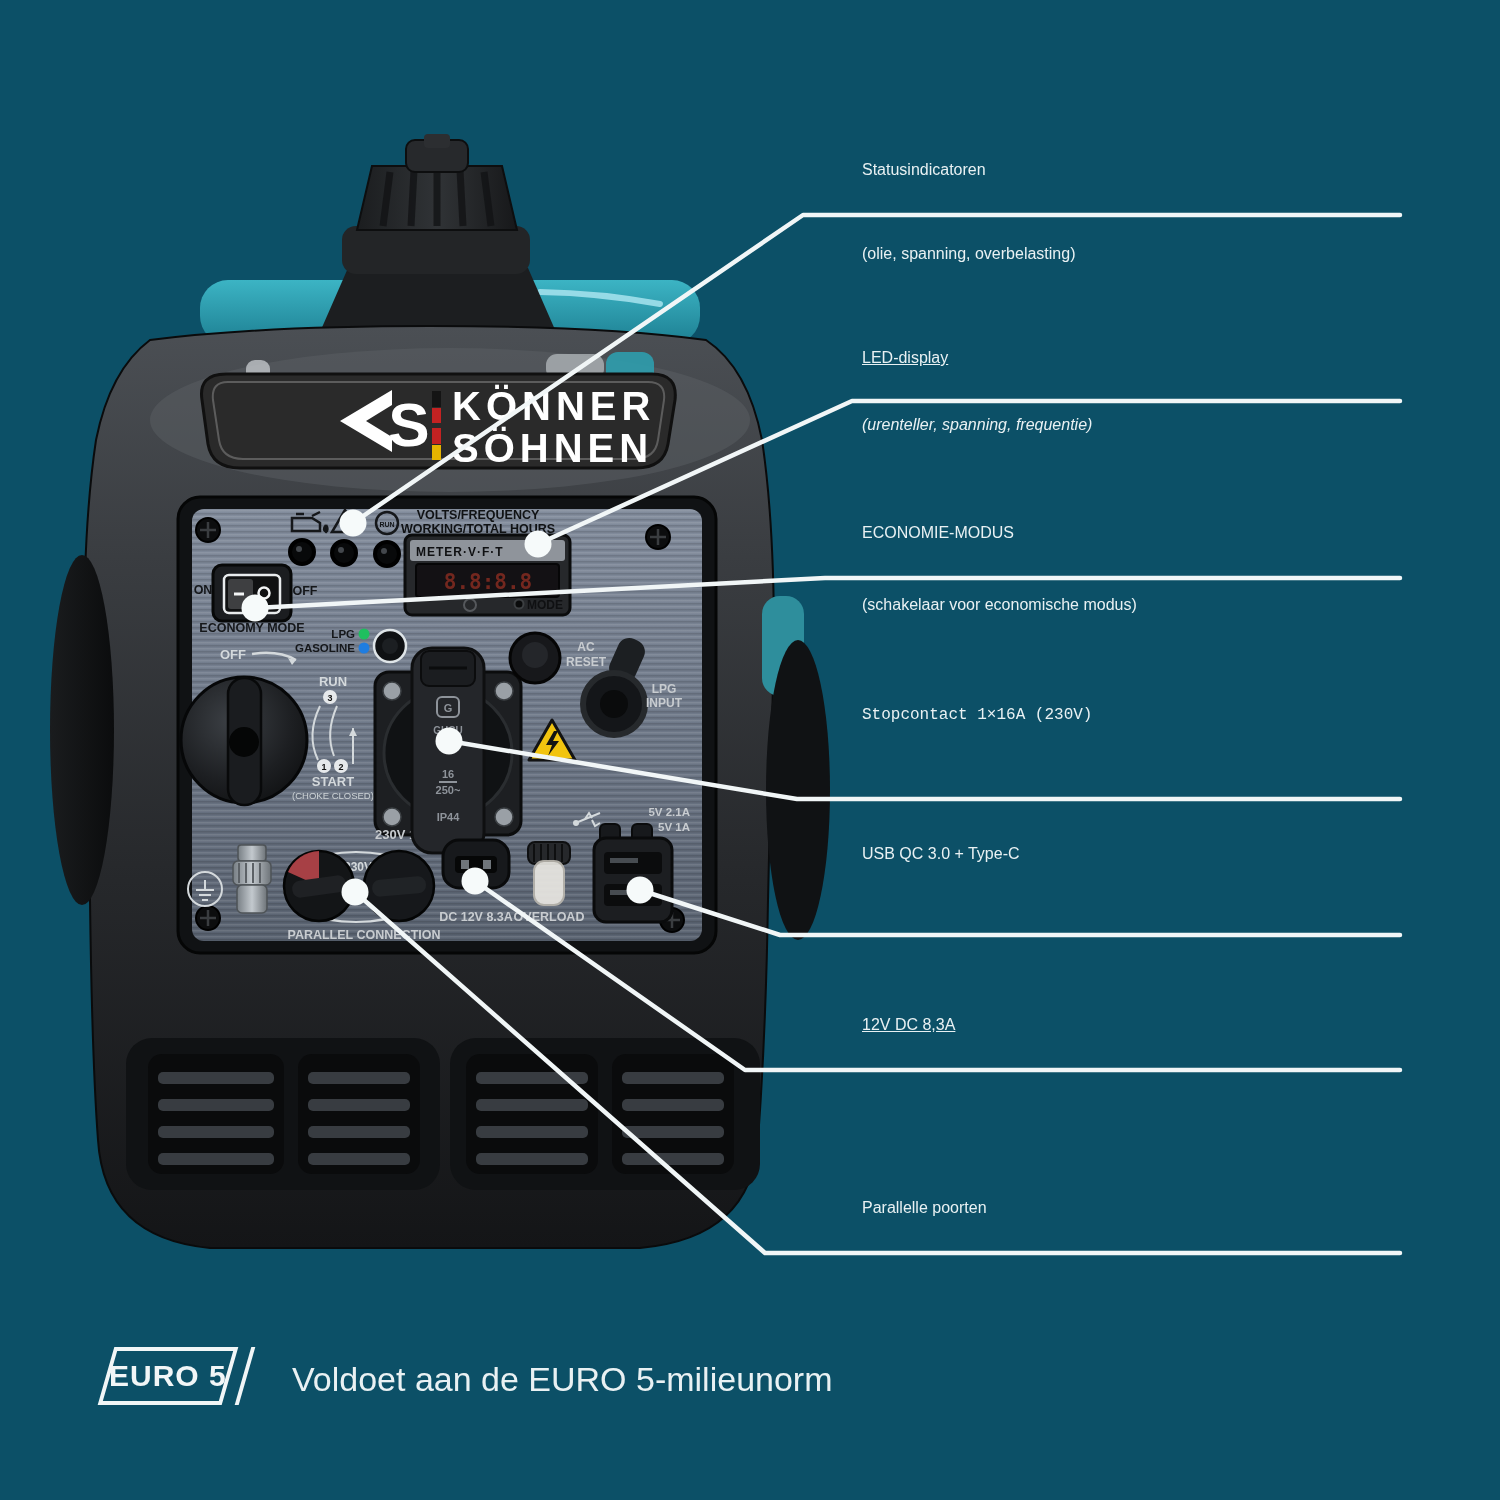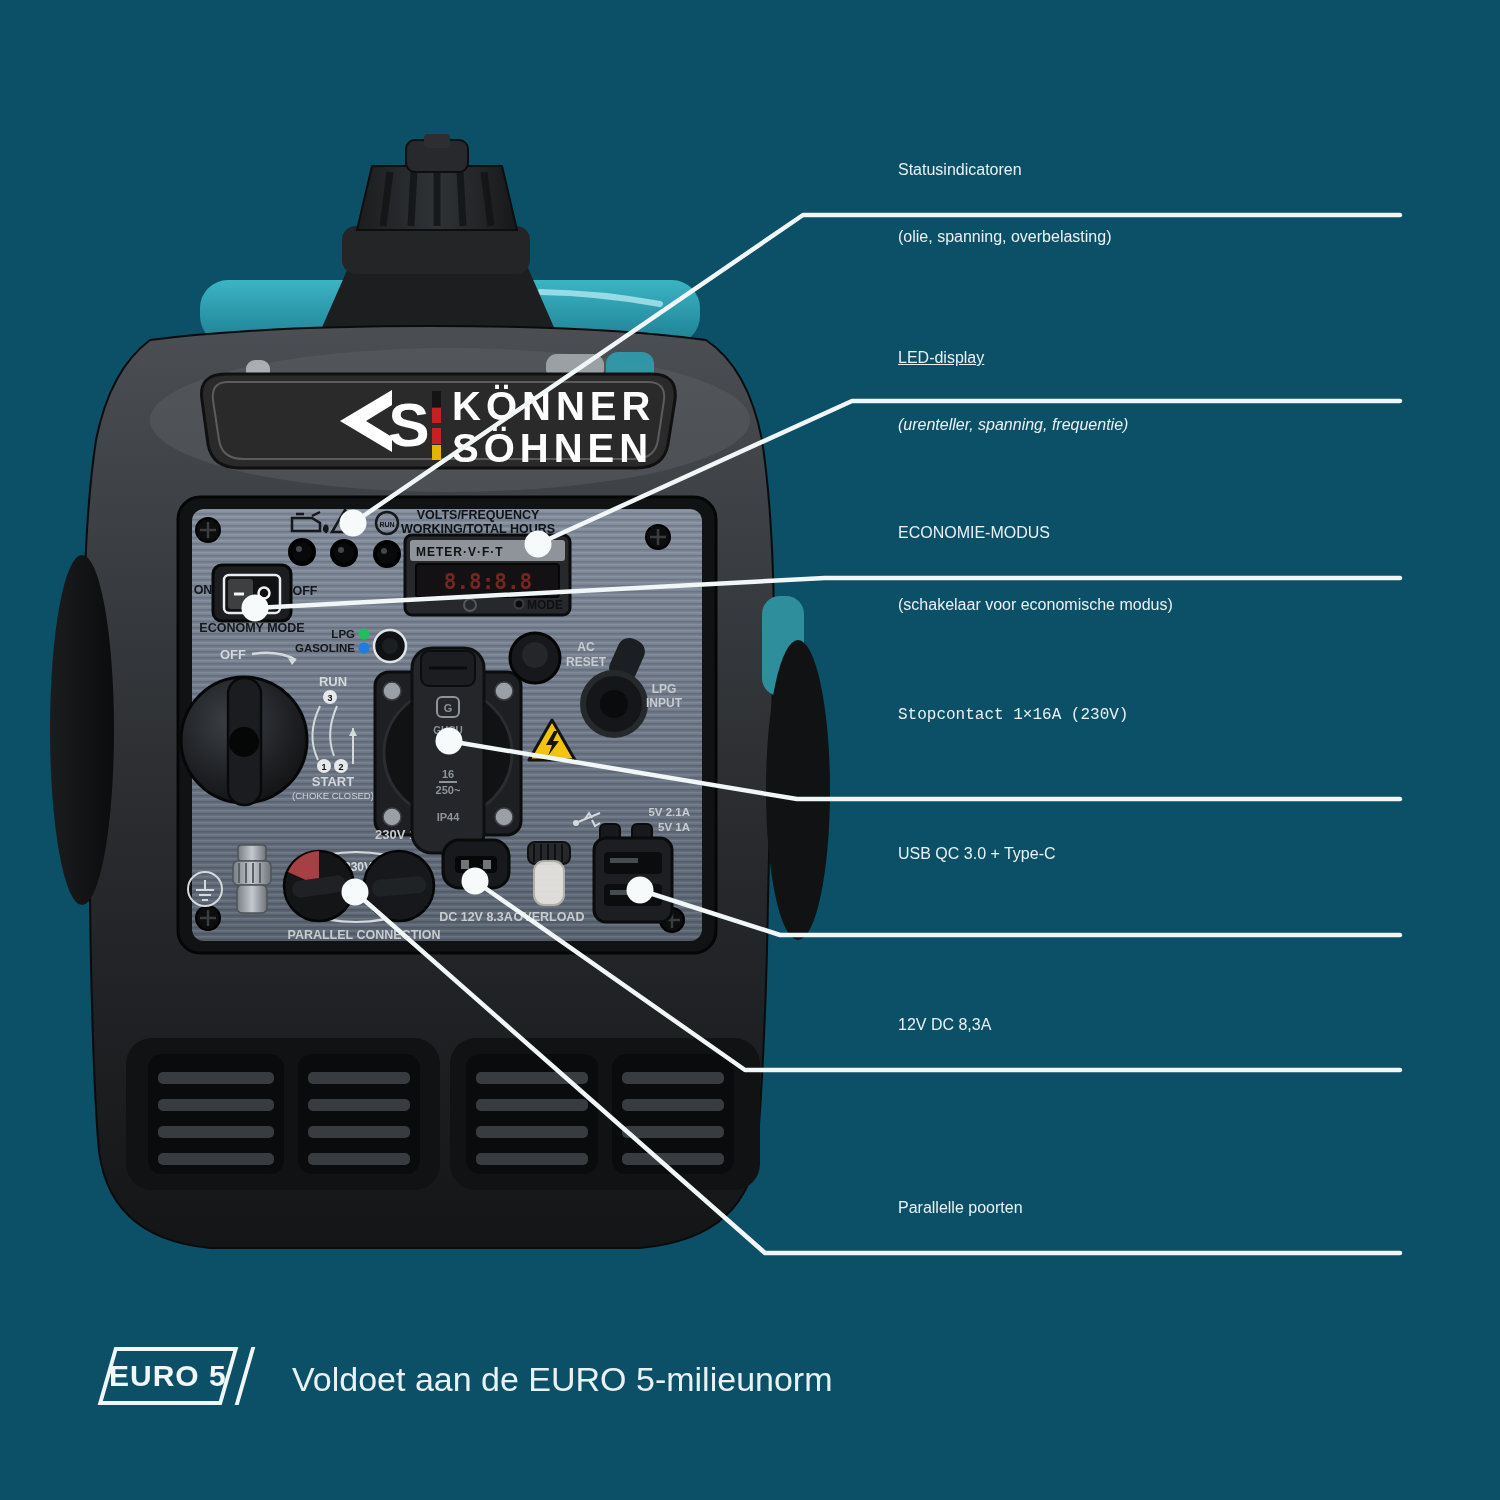--- a/index.html
+++ b/index.html
@@ -6,27 +6,27 @@
     --bg:#0c5067; --line:#f1f6f7; --text:#e9f1f3; --accent:#2fa7b5;
   }
   html,body{margin:0;padding:0;}
   body{
     width:1500px;height:1500px;position:relative;overflow:hidden;
     background:var(--bg);
     font-family:"Liberation Sans", sans-serif;
     -webkit-font-smoothing:antialiased;
   }
   #scene{position:absolute;left:0;top:0;width:1500px;height:1500px;}
-  .callout{position:absolute;left:862px;color:var(--text);margin-left:36px;}
-  .t1{top:161px;} .s1{top:228px;text-align:right;}
+  .callout{position:absolute;left:862px;color:var(--text);}
+  .t1{top:161px;} .s1{top:245px;text-align:right;}
   .t2{top:349px;text-decoration:underline;} .s2{top:416px;font-style:italic;}
   .t3{top:524px;} .s3{top:596px;}
   .t4{top:706px;font-family:Liberation Mono, monospace;}
   .t5{top:845px;}
-  .t6{top:1016px;}
+  .t6{top:1016px;text-decoration:underline;}
   .t7{top:1199px;text-align:center;}
   .badge{
     position:absolute;left:106px;top:1347px;width:116px;height:50px;
     border:4px solid var(--line);transform:skewX(-16deg);
     display:flex;align-items:center;justify-content:center;
   }
   .badge .badge-label{
     transform:skewX(16deg);color:var(--line);
     font-size:30px;font-weight:700;letter-spacing:1px;white-space:nowrap;
   }

